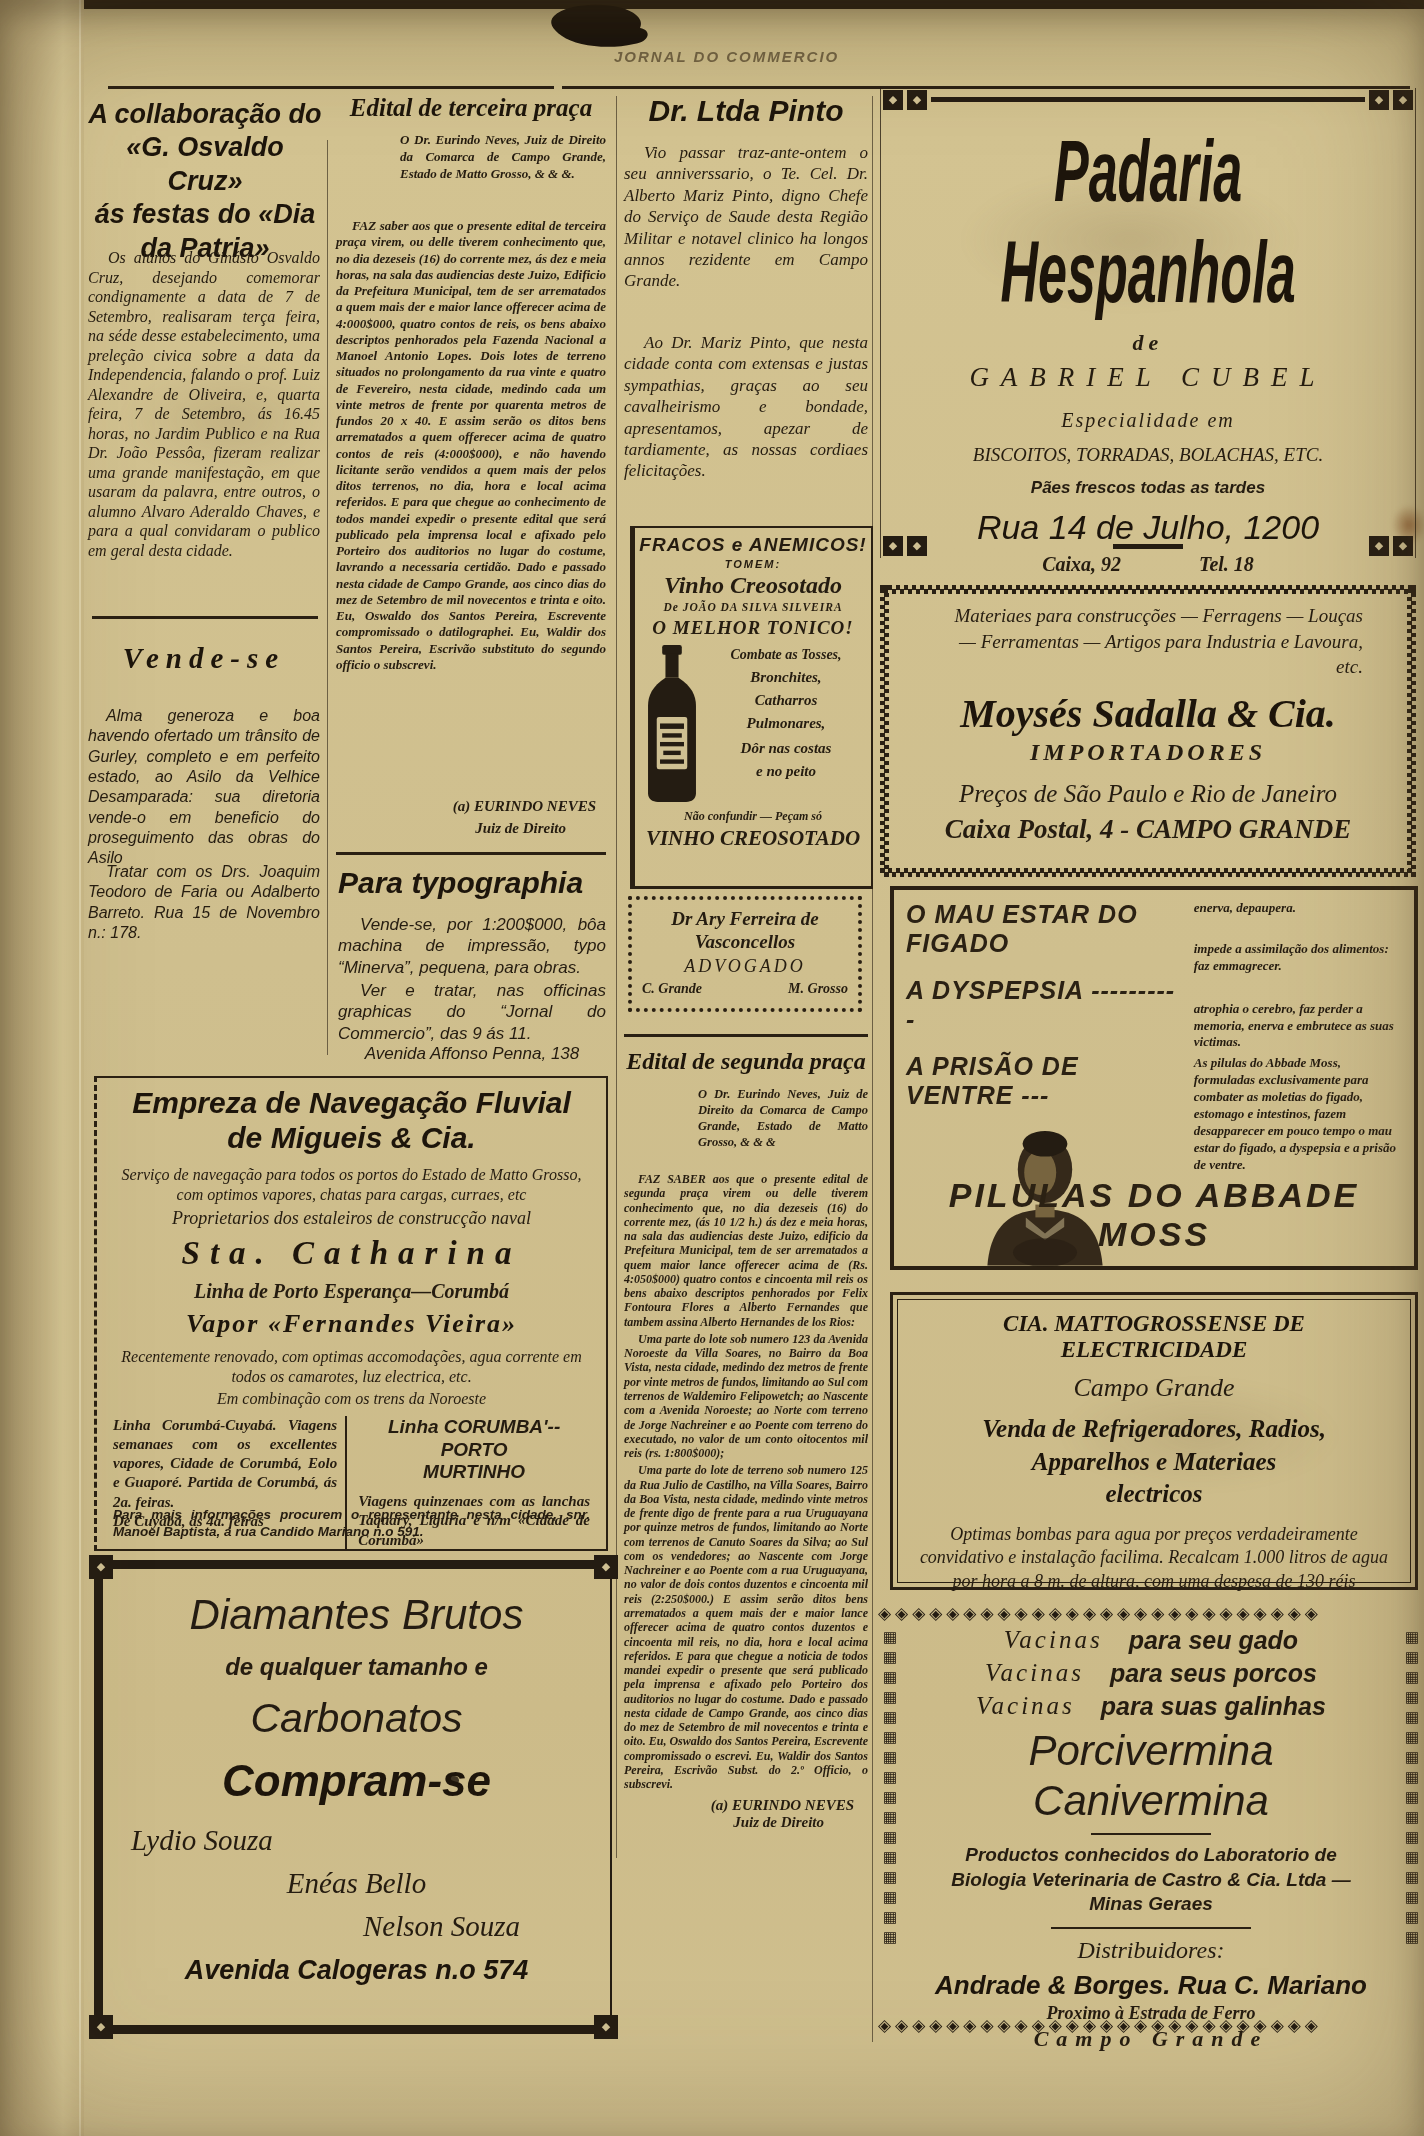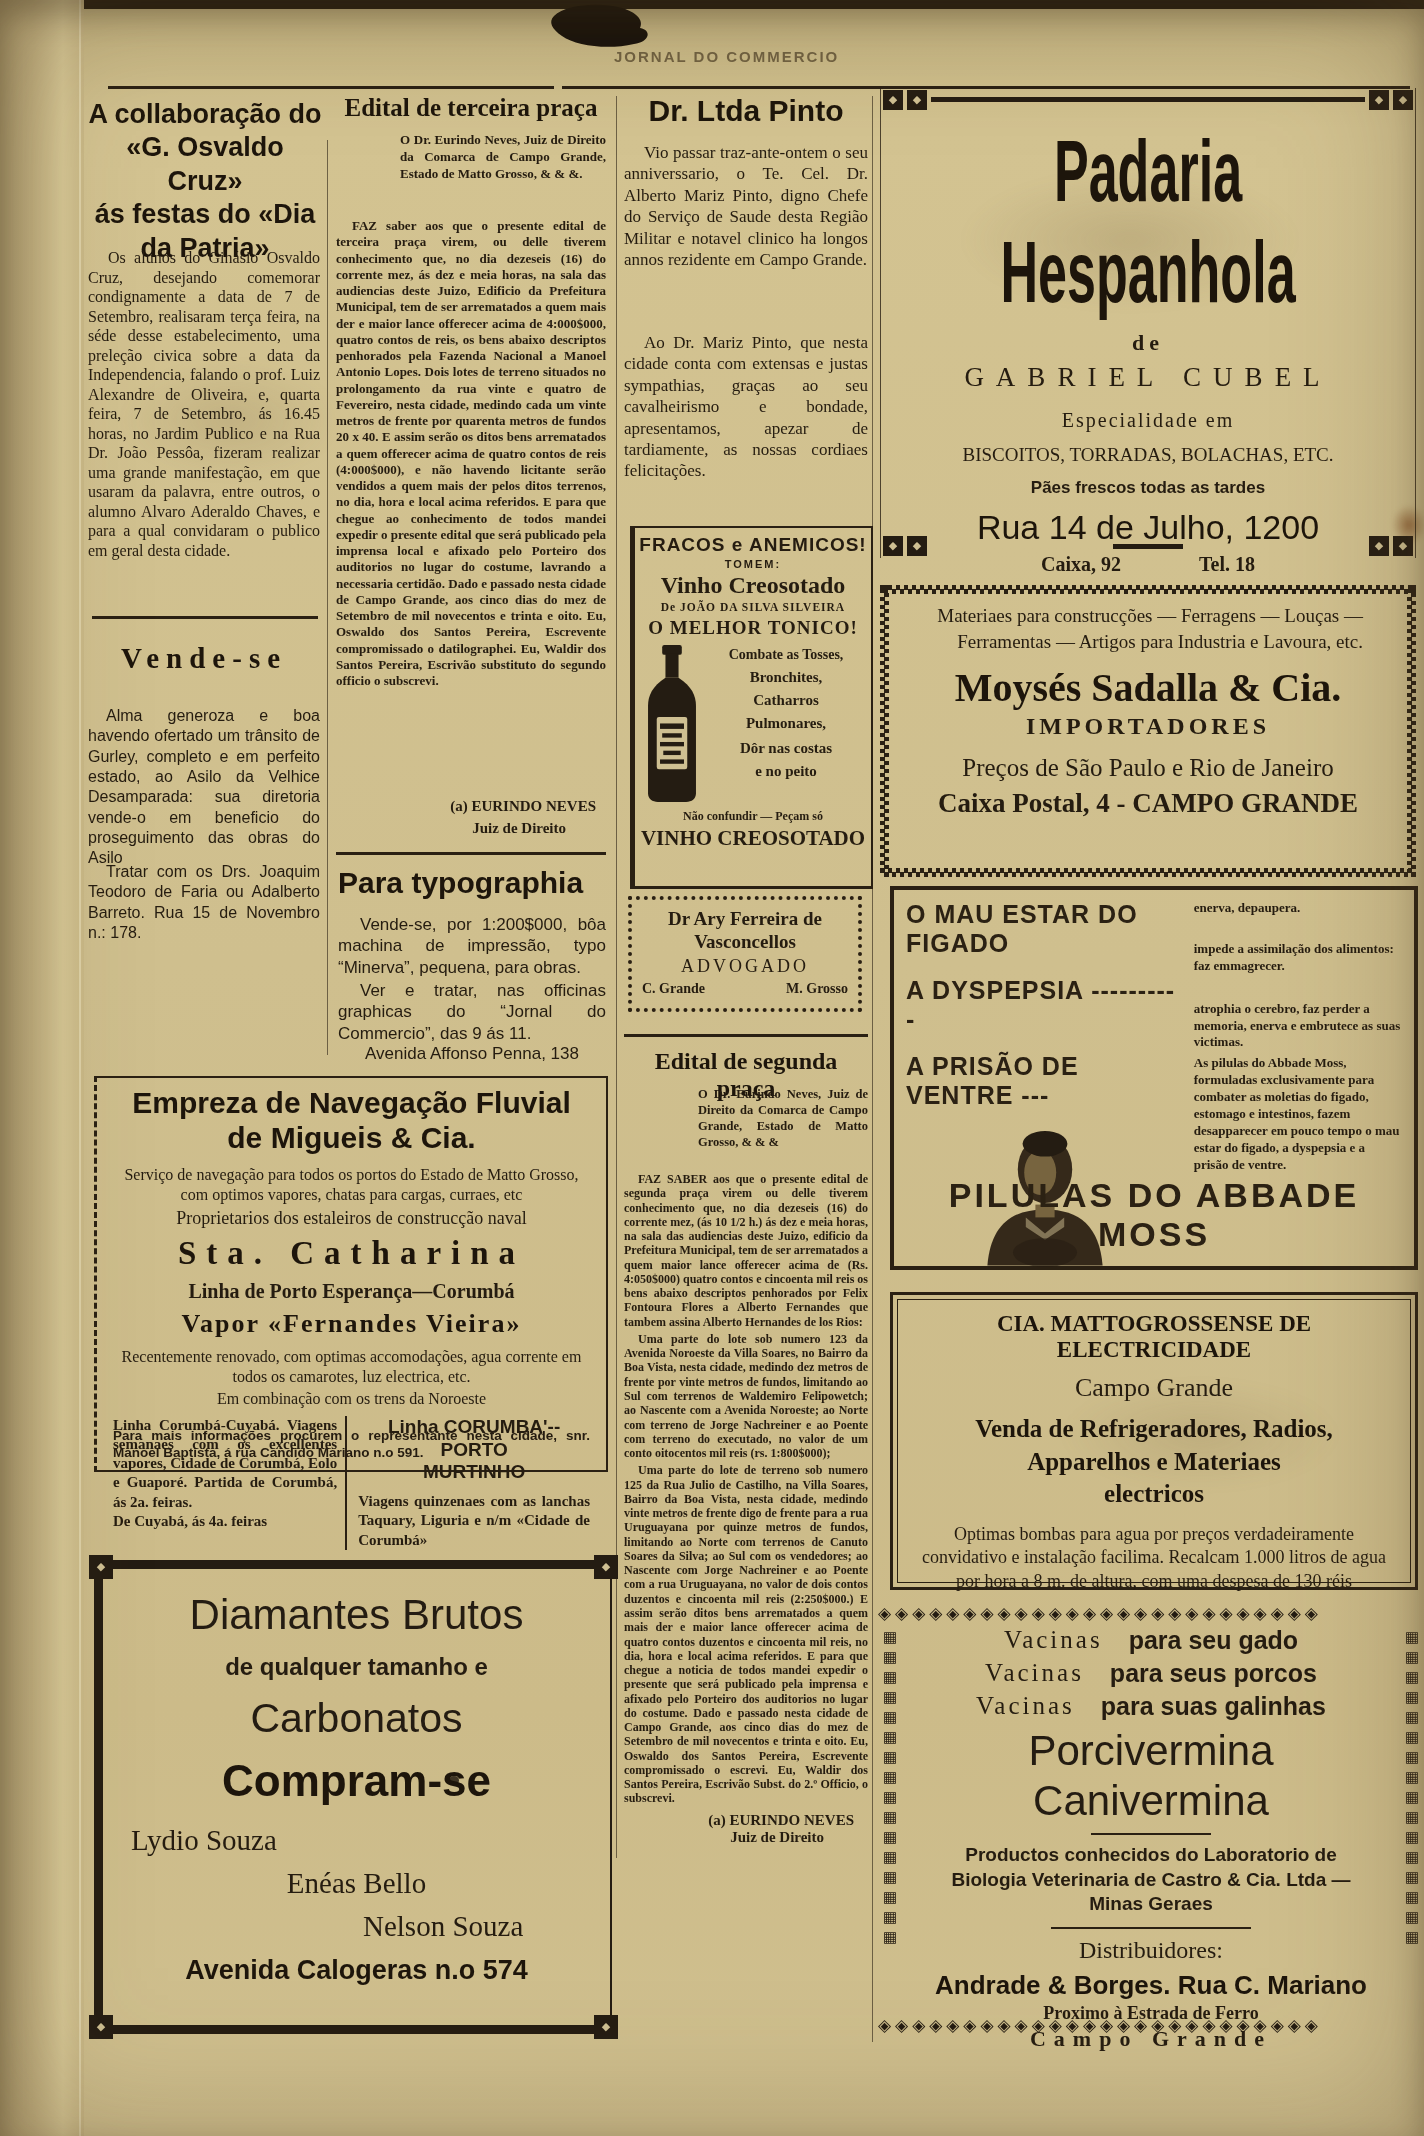--- a/index.html
+++ b/index.html
@@ -1,19 +1,19 @@
 <!DOCTYPE html>
 <html><head>
 <meta charset="utf-8">
 <title>Jornal do Commercio — page scan</title>
 <style>
   html,body{margin:0;padding:0;background:#8a7a55;}
   #page{position:relative;width:1424px;height:2136px;overflow:hidden;
     font-family:"Liberation Serif",serif;color:#251c10;
-    background:linear-gradient(180deg,#c6b683 0%,#d3c391 6%,#cfbf8e 45%,#ccbb89 80%,#d0c08f 100%);}
+    background:linear-gradient(180deg,#c6b683 0%,#d3c391 6%,#cfbf8e 45%,#ccbb89 80%,#d0c08f 100%);font-style:italic;}
   #page::after{content:"";position:absolute;inset:0;pointer-events:none;
     box-shadow:inset 0 0 140px rgba(92,72,40,.38), inset 0 14px 30px rgba(40,28,12,.35);}
   .abs{position:absolute;}
   .ctr{text-align:center;}
   .just{text-align:justify;text-justify:inter-word;}
   .r{text-align:right;}
   .serif{font-family:"Liberation Serif",serif;}
   .sans{font-family:"Liberation Sans",sans-serif;}
   .b{font-weight:700;}
   .prelines{white-space:pre-line;}
@@ -239,21 +239,21 @@
       <div style="width:120px;height:2px;background:#2a2013;margin:8px auto 0;"></div>
       <div class="sans b ctr" style="font-size:19px;line-height:1.3;margin:8px auto 0;width:450px;">Productos conhecidos do Laboratorio de Biologia Veterinaria de Castro &amp; Cia. Ltda — Minas Geraes</div>
       <div style="width:200px;height:2px;background:#2a2013;margin:10px auto 0;"></div>
       <div class="serif ctr" style="font-size:24px;margin-top:8px;">Distribuidores:</div>
       <div class="sans b ctr" style="font-size:26px;margin-top:6px;color:#1d150b;">Andrade &amp; Borges.  Rua C. Mariano</div>
       <div class="serif b ctr" style="font-size:18px;margin-top:2px;">Proximo à Estrada de Ferro</div>
       <div class="serif b ctr" style="font-size:22px;letter-spacing:8px;margin-top:2px;">Campo Grande</div>
     </div>
   </div>
 
-  <div class="box" style="left:94px;top:1076px;width:514px;height:396px;border-width:2px 2px 2px 3px;border-left-style:dashed;padding:8px 16px;box-sizing:border-box;">
+  <div class="box" style="left:94px;top:1076px;width:514px;height:475px;border-width:2px 2px 2px 3px;border-left-style:dashed;padding:8px 16px;box-sizing:border-box;">
     <div class="sans b ctr prelines" style="font-size:30px;line-height:1.15;color:#1d150b;">Empreza de Navegação Fluvial
 de Migueis &amp; Cia.</div>
     <div class="serif ctr" style="font-size:16px;line-height:1.28;margin-top:10px;">Serviço de navegação para todos os portos do Estado de Matto Grosso, com optimos vapores, chatas para cargas, curraes, etc</div>
     <div class="serif ctr" style="font-size:18px;margin-top:2px;">Proprietarios dos estaleiros de construcção naval</div>
     <div class="serif b ctr" style="font-size:33px;letter-spacing:10px;margin-top:6px;color:#1d150b;">Sta. Catharina</div>
     <div class="serif b ctr" style="font-size:20px;margin-top:8px;">Linha de Porto Esperança—Corumbá</div>
     <div class="serif b ctr" style="font-size:26px;letter-spacing:2px;margin-top:6px;color:#1d150b;">Vapor «Fernandes Vieira»</div>
     <div class="serif ctr" style="font-size:16px;line-height:1.28;margin-top:8px;">Recentemente renovado, com optimas accomodações, agua corrente em todos os camarotes, luz electrica, etc.</div>
     <div class="serif ctr" style="font-size:16px;margin-top:2px;">Em combinação com os trens da Noroeste</div>
     <div style="display:flex;margin-top:8px;">

